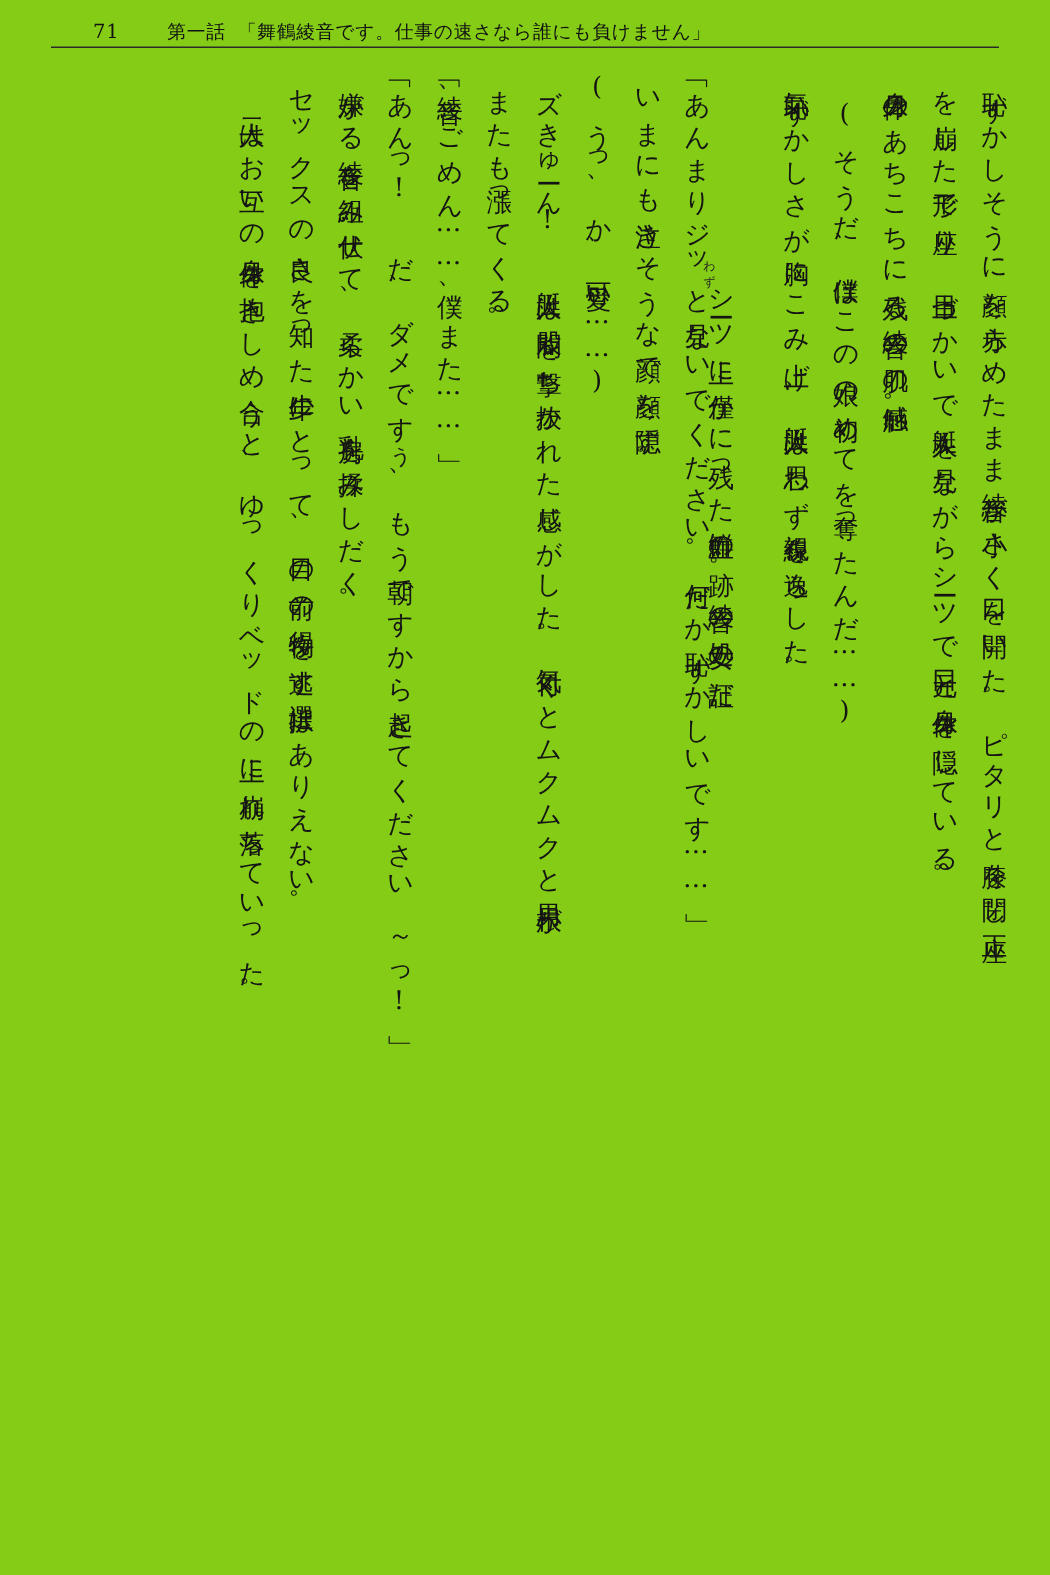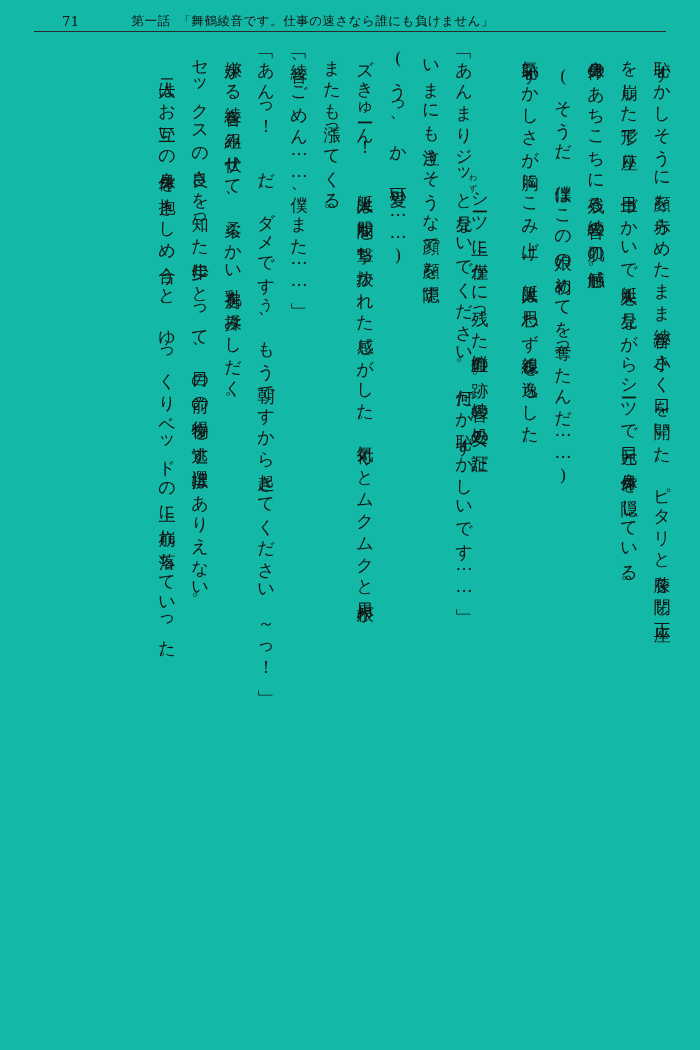--- a/index.html
+++ b/index.html
@@ -12,21 +12,21 @@
     height: 1050px;
     overflow: hidden;
     font-family: "DejaVu Serif", "Liberation Serif", serif;
     color: #1a1a1a;
   }
 
   #page {
     position: relative;
     width: 700px;
     height: 1050px;
-    background: #14b8a6;
+    background: #84cc16;
     box-sizing: border-box;
   }
 
   
   .header {
     position: absolute;
     top: 6px;
     left: 0;
     width: 700px;
     height: 30px;
@@ -35,21 +35,21 @@
     font-size: 12.5px;
     letter-spacing: 0.5px;
     color: #111;
   }
   .header .page-num {
     margin-left: 62px;
     font-family: "DejaVu Serif", "Liberation Serif", serif;
     font-size: 13px;
   }
   .header .chapter {
-    margin-left: 52px;
+    margin-left: 32px;
     font-size: 12.5px;
   }
   .header .chapter-title {
     margin-left: 8px;
     font-size: 12.5px;
   }
   .header-rule {
     position: absolute;
     top: 31px;
     left: 34px;

